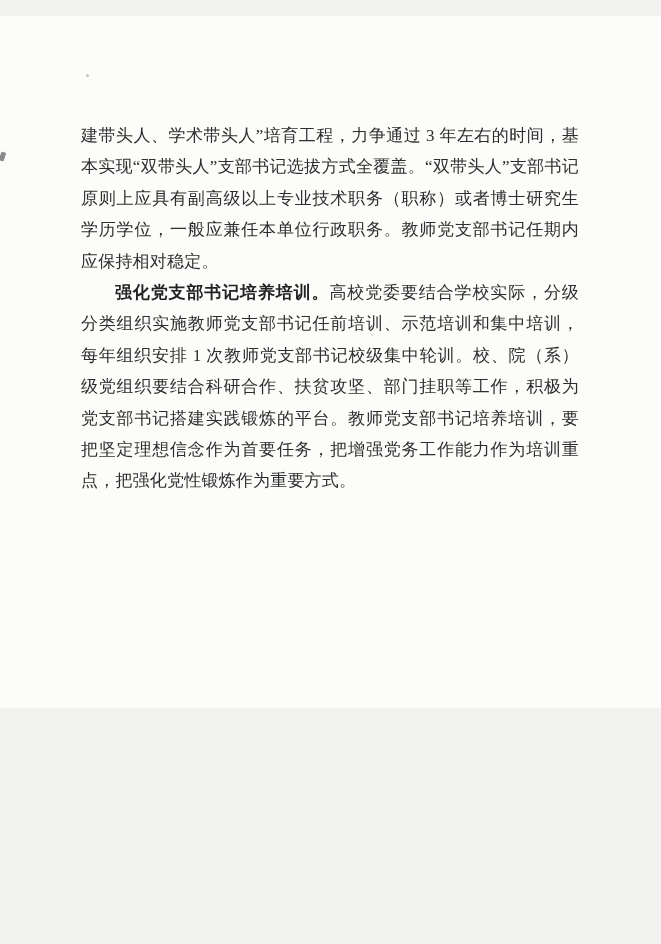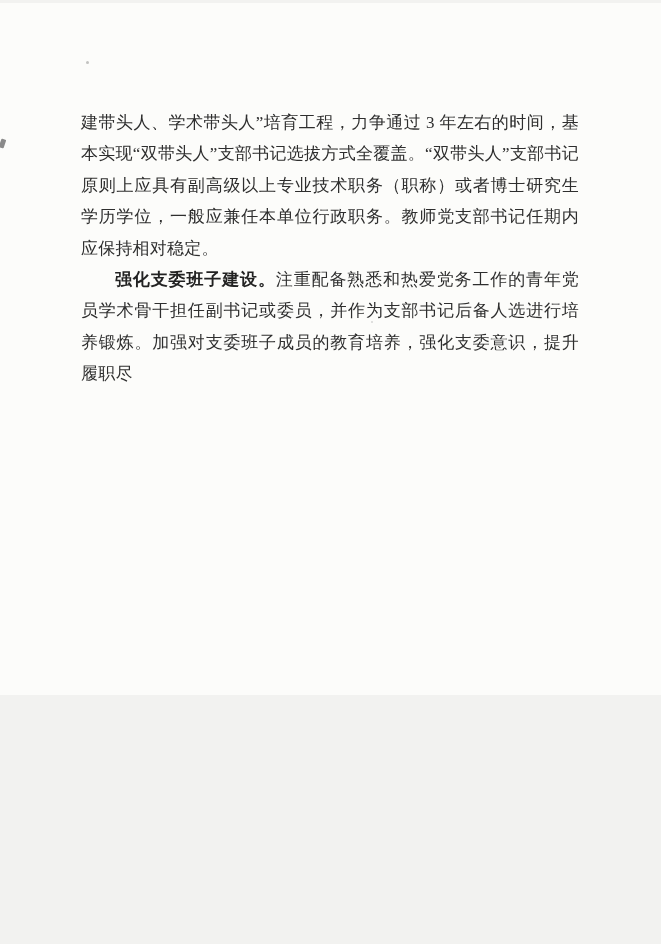--- a/index.html
+++ b/index.html
@@ -5,21 +5,21 @@
   html, body {
     margin: 0;
     padding: 0;
     background: #f2f2f0;
     font-family: "Liberation Serif", "DejaVu Serif", serif;
   }
   .page {
     position: relative;
     width: 661px;
     height: 692px;
-    margin: 3px auto;
+    margin: 16px auto;
     background: #fcfcfa;
     overflow: hidden;
     color: #2e2e2e;
   }
   .text-block {
     position: absolute;
     left: 81px;
     top: 104px;
     width: 498px;
   }
@@ -62,21 +62,21 @@
   .speck.s4 { left: 617px; top: 887px; width: 2px; height: 2px; background: #cfcfcd; }
   .speck.s5 { left: 371px; top: 318px; width: 2px; height: 2px; background: #d6d6d4; }
 </style>
 </head>
 <body>
 
 <div class="page" style="background: rgb(252, 252, 250); color: rgb(46, 46, 46);">
 
   <div class="text-block">
       <p><span>建带头人、学术带头人”培育工程，力争通过 3 年左右的时间，基本实现“双带头人”支部书记选拔方式全覆盖。“双带头人”支部书记原则上应具有副高级以上专业技术职务（职称）或者博士研究生学历学位，一般应兼任本单位行政职务。教师党支部书记任期内应保持相对稳定。</span></p>
-      <p class="indent"><span class="lead">强化支委班子建设。</span><span>注重配备熟悉和热爱党务工作的青年党员学术骨干担任副书记或委员，并作为支部书记后备人选进行培养锻炼。加强对支委班子成员的教育培养，强化支委意识，提升履职尽</span></p>
+      <p class="indent"><span class="lead">强化党支部书记培养培训。</span><span>高校党委要结合学校实际，分级分类组织实施教师党支部书记任前培训、示范培训和集中培训，每年组织安排 1 次教师党支部书记校级集中轮训。校、院（系）级党组织要结合科研合作、扶贫攻坚、部门挂职等工作，积极为党支部书记搭建实践锻炼的平台。教师党支部书记培养培训，要把坚定理想信念作为首要任务，把增强党务工作能力作为培训重点，把强化党性锻炼作为重要方式。</span></p>
     </div>
 
   <div class="page-number">— 8 —</div>
 
   <div class="speck s1"></div>
   <div class="speck s2"></div>
   <div class="speck s3"></div>
   <div class="speck s4"></div>
   <div class="speck s5"></div>
 

